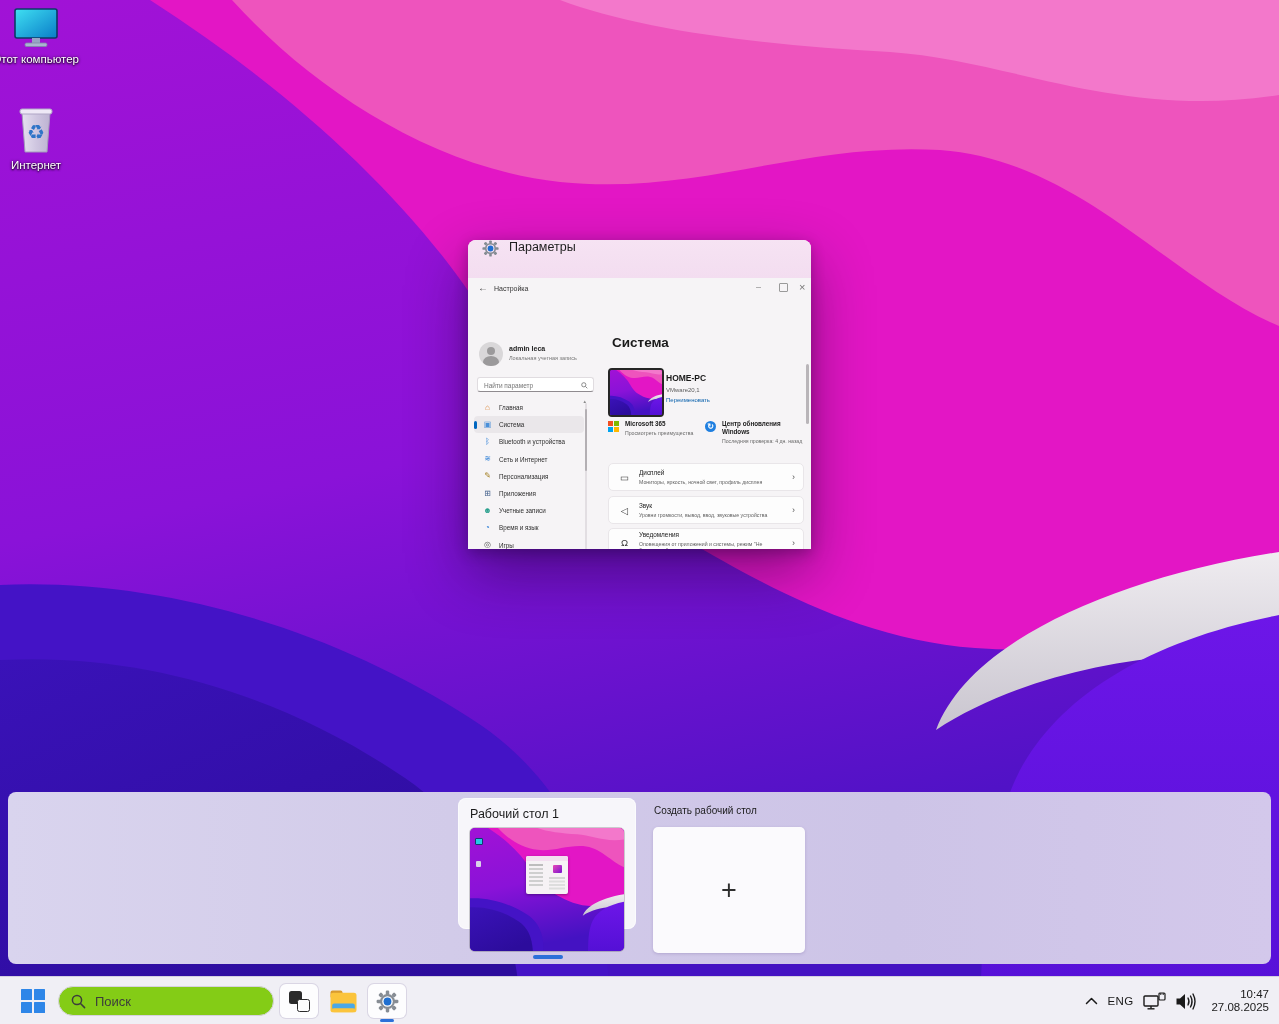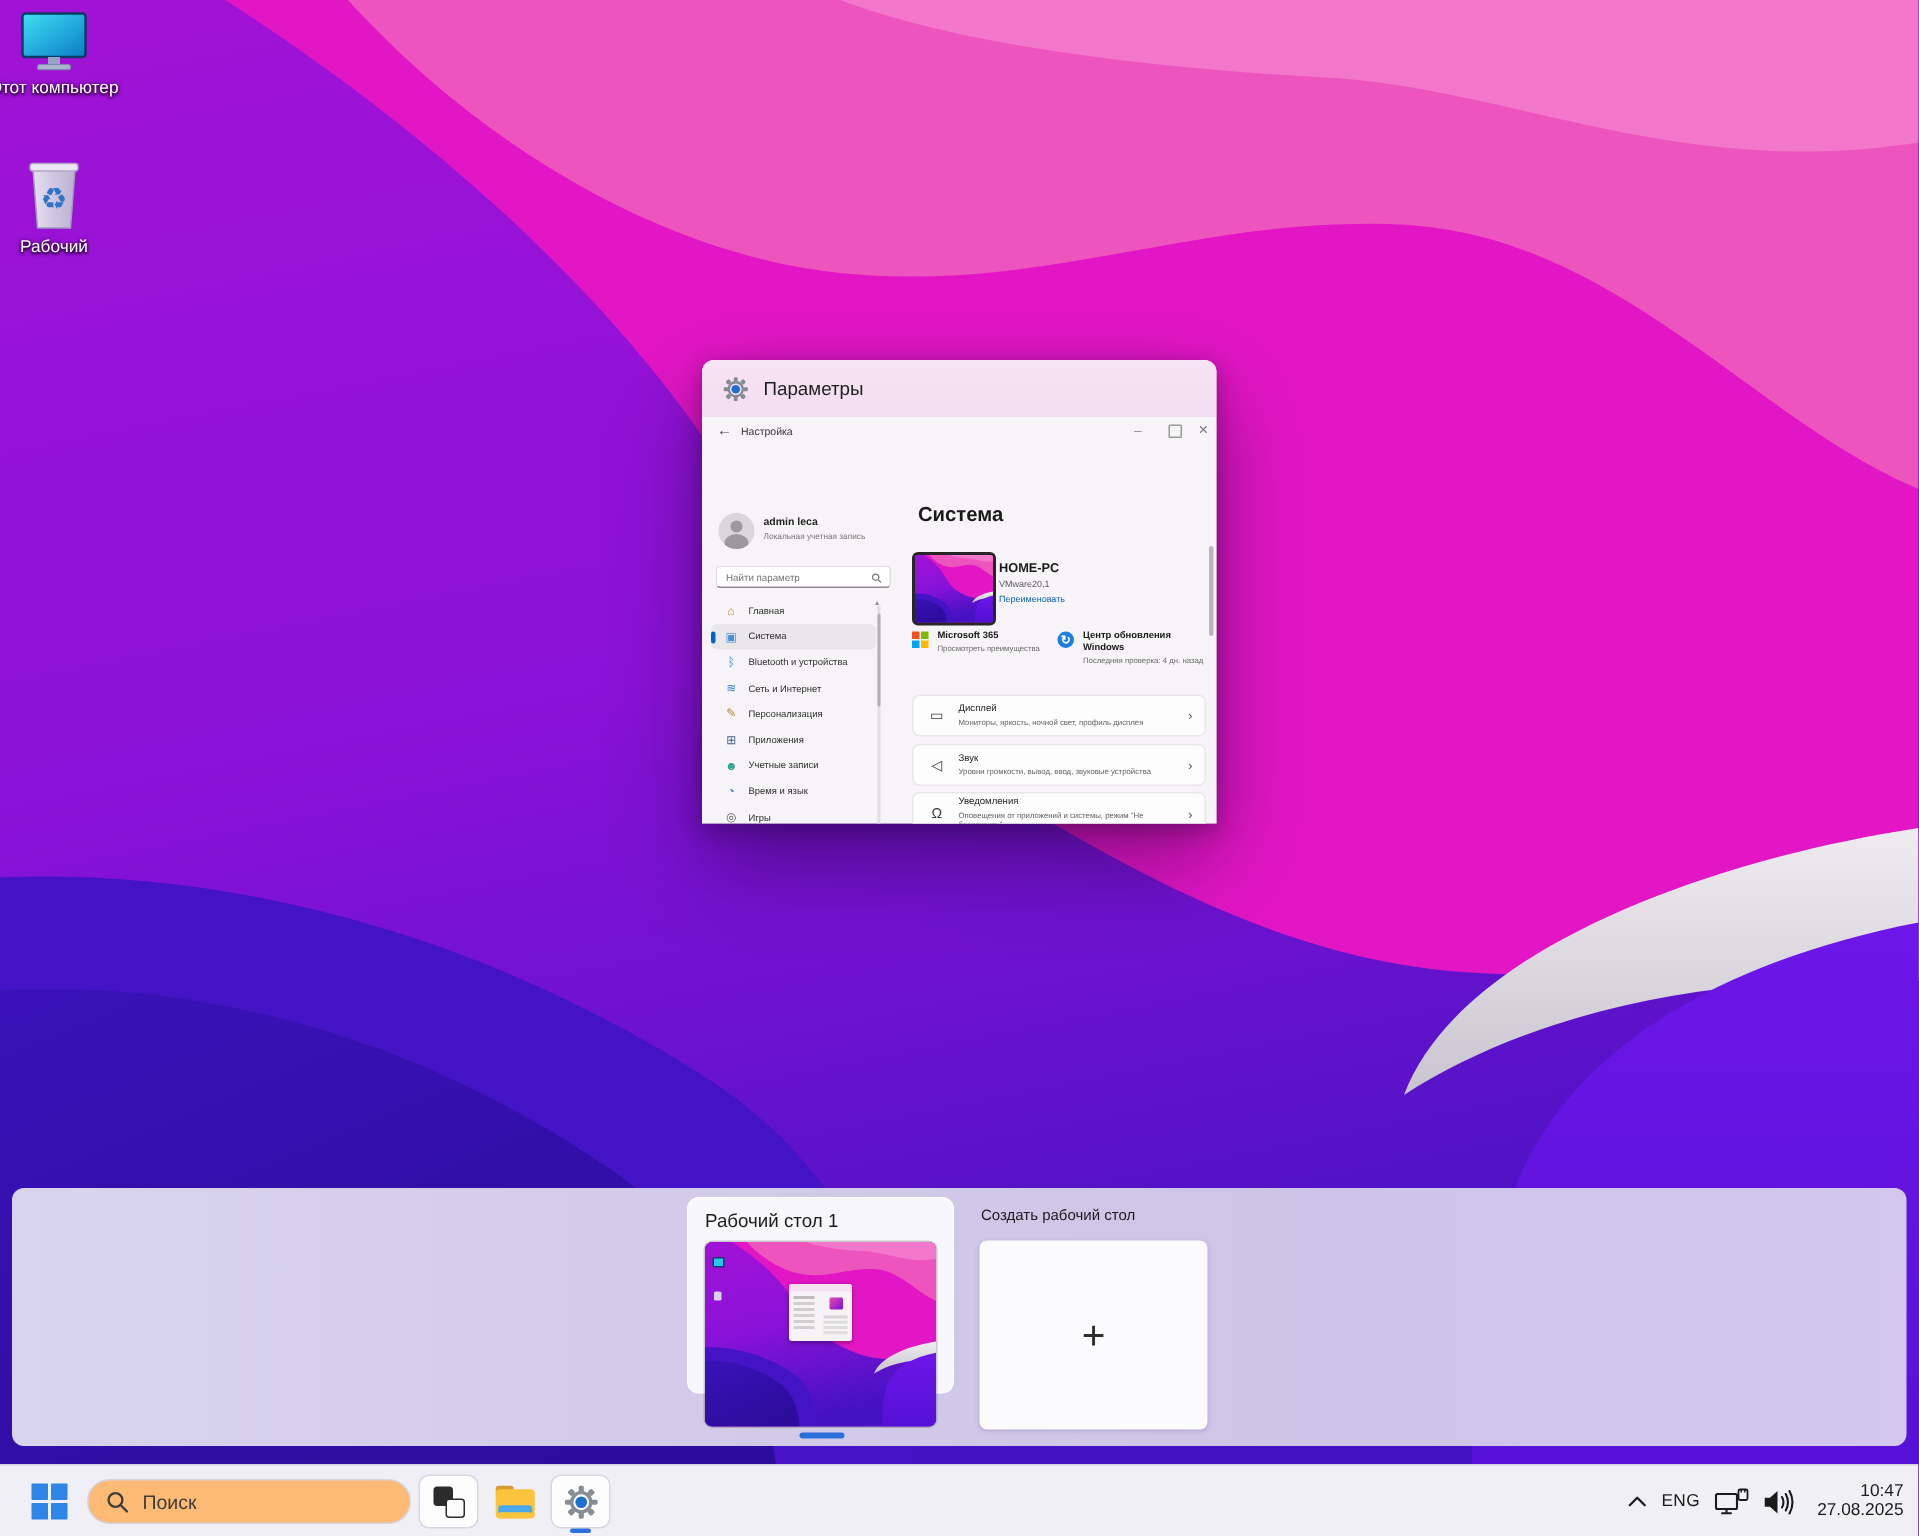--- a/index.html
+++ b/index.html
@@ -23,21 +23,21 @@
   
   .win{
     position:absolute;left:468px;top:240px;width:343px;height:309px;
     border-radius:8px 8px 0 0;overflow:hidden;
     box-shadow:0 24px 60px rgba(20,0,40,.45),0 4px 14px rgba(20,0,40,.3);
     background:#f5f3f5;
   }
   .titlebar{
     position:absolute;left:0;top:0;right:0;height:38px;
     background:linear-gradient(180deg,#f6e3f3,#f3ddf0);
-    display:flex;align-items:center;padding-left:14px;gap:10px;
+    display:flex;align-items:flex-start;padding-left:14px;gap:10px;
   }
   .titlebar .t{font-size:12.5px;color:#1d1d1d;}
   .appbody{position:absolute;left:0;top:38px;right:0;bottom:0;background:#f6f4f6;}
   .chrome{position:absolute;left:0;top:0;right:0;height:22px;}
   .backar{position:absolute;left:10px;top:4px;font-size:10px;color:#444;}
   .backlbl{position:absolute;left:26px;top:7px;font-size:7px;color:#333;}
   .wc{position:absolute;top:5px;font-size:9px;color:#8a8a8a;line-height:9px;}
   .wc.min{left:288px;}
   .wc.max{left:311px;width:7px;height:7px;border:1px solid #9a9a9a;border-radius:1px;font-size:0;}
   .wc.cls{left:331px;font-size:11px;color:#777;}
@@ -136,21 +136,21 @@
   
   .taskbar{
     position:absolute;left:0;top:976px;width:1279px;height:48px;background:#f0eff5;
     border-top:1px solid rgba(110,100,150,.22);box-sizing:border-box;
   }
   .tb-left{position:absolute;left:14px;top:0;height:48px;display:flex;align-items:center;gap:6px;}
   .startbtn{width:38px;height:40px;display:flex;align-items:center;justify-content:center;border-radius:6px;}
   .winlogo{width:24px;height:24px;display:grid;grid-template-columns:11px 11px;grid-template-rows:11px 11px;gap:2px;}
   .winlogo i{background:#2e86e8;display:block;border-radius:0.5px;}
   .tsearch{
-    width:216px;height:30px;border-radius:16px;background:#fdba74;border:1px solid #d6d2de;
+    width:216px;height:30px;border-radius:16px;background:#84cc16;border:1px solid #d6d2de;
     display:flex;align-items:center;gap:9px;padding-left:12px;box-sizing:border-box;color:#3c3c3c;font-size:13px;
   }
   .tbtn{width:38px;height:34px;border-radius:6px;display:flex;align-items:center;justify-content:center;position:relative;}
   .tbtn.active{background:#fdfdfe;box-shadow:0 0 0 1px rgba(150,140,180,.25);}
   .runind{position:absolute;left:12px;bottom:-4px;width:14px;height:3px;border-radius:2px;background:#2b70d9;}
   .tvicon{position:relative;width:21px;height:21px;}
   .tvicon .b1{position:absolute;left:0;top:0;width:13px;height:13px;background:#2b2b2b;border-radius:2.5px;}
   .tvicon .b2{position:absolute;right:0;bottom:0;width:13px;height:13px;background:#fcfcfc;border:1.6px solid #2b2b2b;border-radius:2.5px;box-sizing:border-box;}
   .tb-right{position:absolute;right:10px;top:0;height:48px;display:flex;align-items:center;gap:10px;}
   .eng{font-size:11.5px;color:#1a1a1a;letter-spacing:.3px;}
@@ -212,21 +212,21 @@
       <linearGradient id="gBin" x1="0" y1="0" x2="1" y2="0">
         <stop offset="0" stop-color="#e6e0f0"></stop>
           <stop offset="0.5" stop-color="#cfc6e0"></stop>
           <stop offset="1" stop-color="#bdb2d2"></stop>
       </linearGradient>
     </defs>
     <path d="M7,7 L35,7 L32,46 L10,46 Z" fill="url(#gBin)" stroke="#a298bc" stroke-width="1"></path>
     <rect x="5" y="3" width="32" height="5" rx="2" fill="#eee8f6" stroke="#b0a6c6" stroke-width="1"></rect>
     <text x="21" y="33" font-size="20" text-anchor="middle" fill="#2f74c8" font-family="DejaVu Sans, sans-serif">♻</text>
   </svg>
-  <div class="lbl">Рабочий</div>
+  <div class="lbl">Интернет</div>
 </div>
 
 <div class="win">
   <div class="titlebar">
     <svg width="17" height="17" viewBox="0 0 20 20">
       <g fill="#848b92">
         <circle cx="10" cy="10" r="6.5"></circle>
         <rect x="8.5" y="0.5" width="3" height="4" rx="1"></rect>
           <rect x="8.5" y="15.5" width="3" height="4" rx="1"></rect>
         <rect x="0.5" y="8.5" width="4" height="3" rx="1"></rect>

